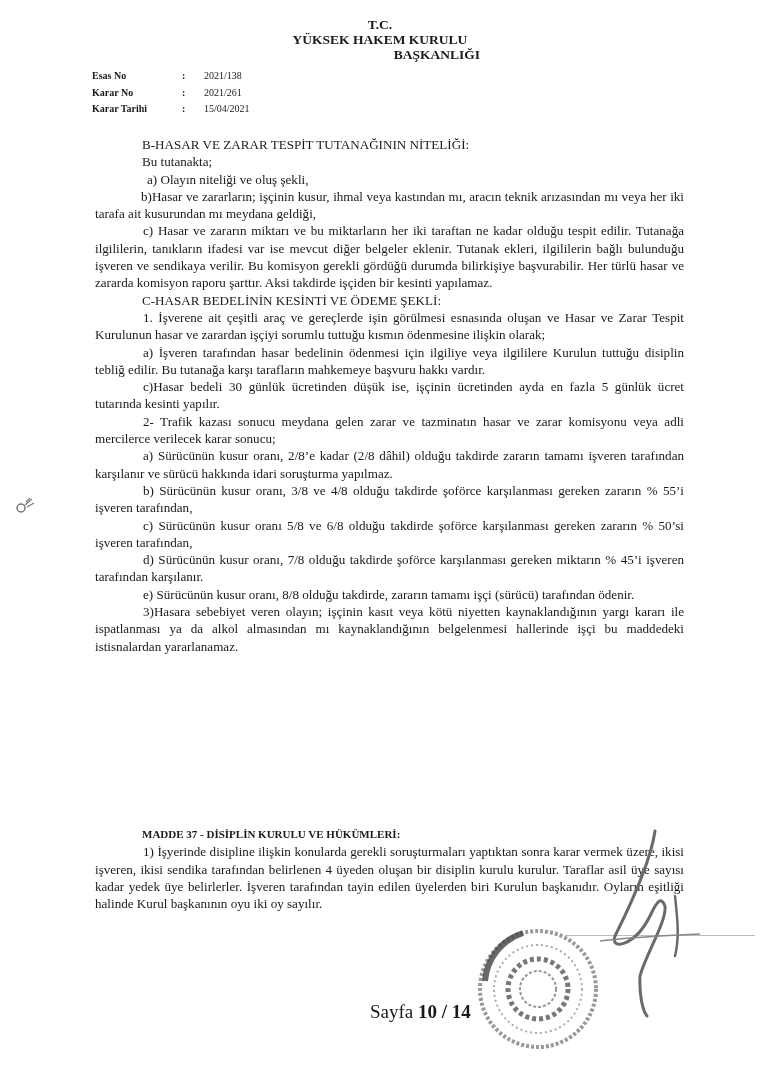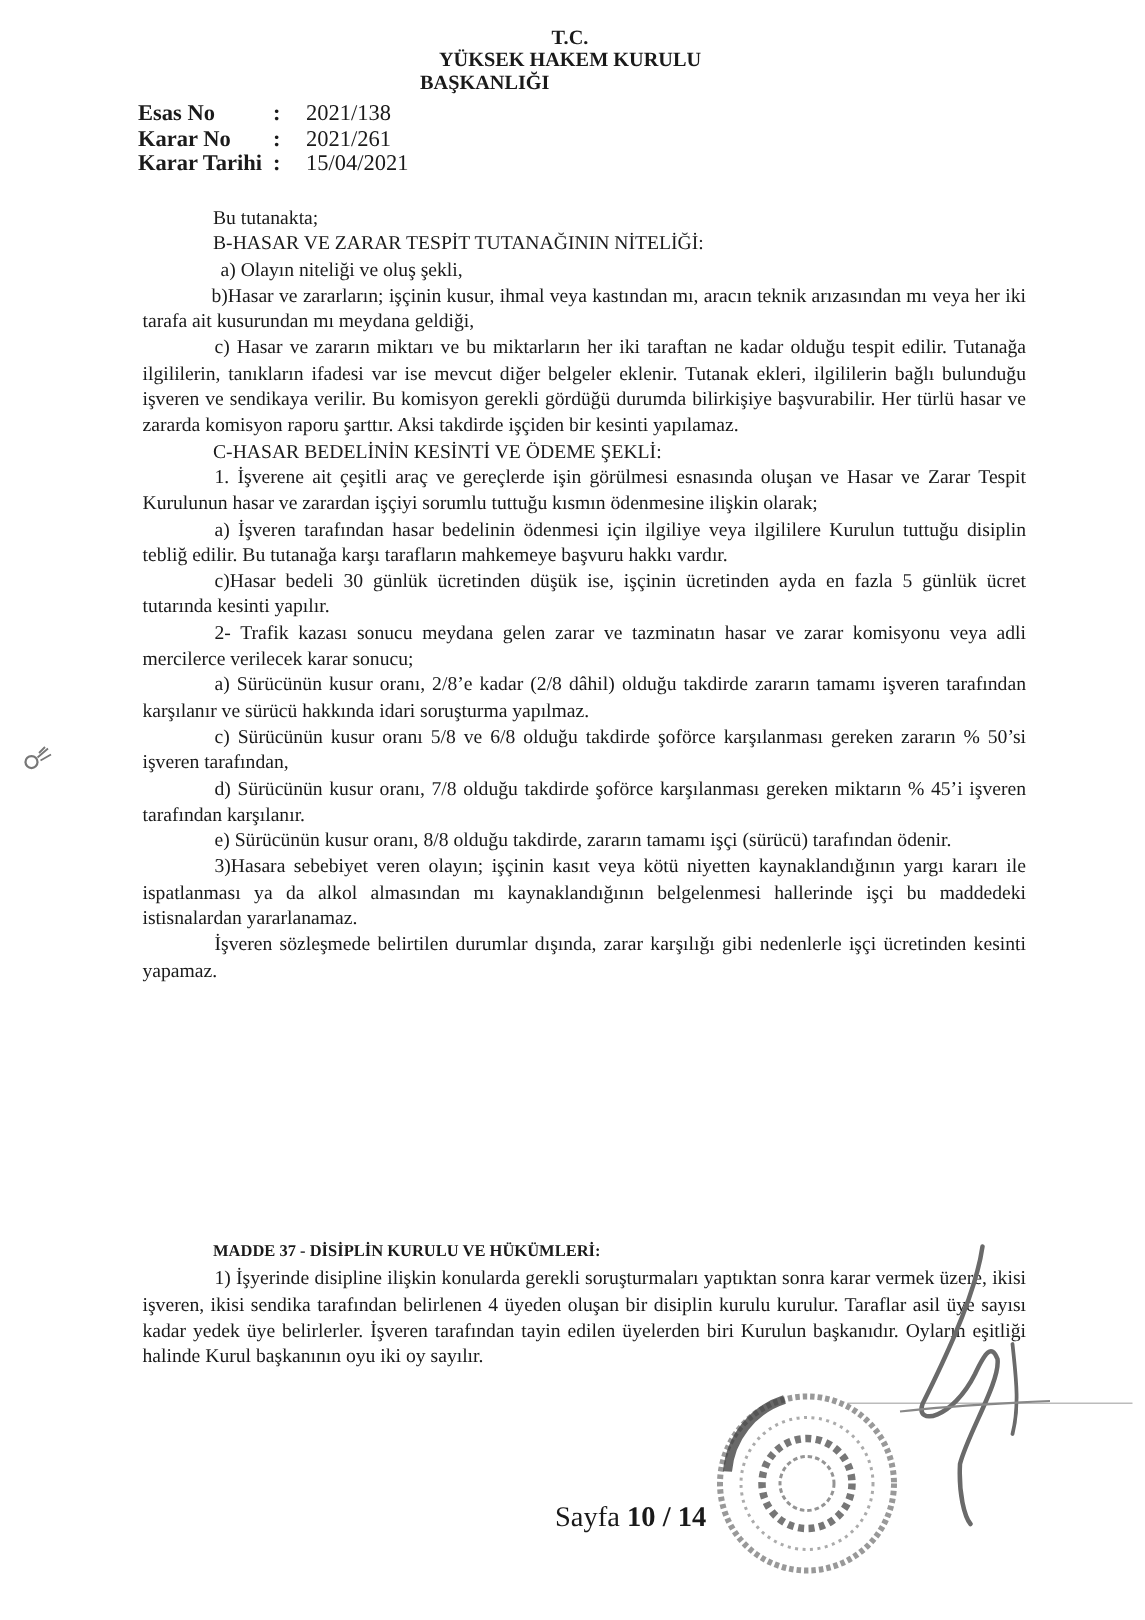--- a/index.html
+++ b/index.html
@@ -3,23 +3,23 @@
 <meta charset="utf-8">
 <style>
   html, body { margin: 0; padding: 0; background: #ffffff; }
   body { width: 763px; height: 1080px; position: relative; overflow: hidden;
          font-family: "Liberation Serif", "DejaVu Serif", serif; color: #1a1a1a; }
   .page { position: absolute; left: 0; top: 11px; width: 763px; height: 1080px; }
 
   .header { position: absolute; left: 0; width: 763px; text-align: center; font-weight: bold; font-size: 13.5px; line-height: 15px; }
   .header .l1 { position: absolute; top: 6px; left: 330px; width: 100px; text-align:center; }
   .header .l2 { position: absolute; top: 21px; left: 200px; width: 360px; text-align:center; }
-  .header .l3 { position: absolute; top: 36px; left: 280px; width: 200px; text-align:left; }
+  .header .l3 { position: absolute; top: 36px; left: 280px; width: 200px; text-align:right; }
 
-  .meta { position: absolute; left: 92px; top: 57px; font-size: 15px; line-height: 16.5px; font-family: Liberation Serif, serif; }
+  .meta { position: absolute; left: 92px; top: 57px; font-size: 10px; line-height: 16.5px; font-family: Liberation Serif, serif; }
   .meta .row { display: flex; }
   .meta .k { width: 90px; font-weight: bold; }
   .meta .c { width: 22px; font-weight: bold; }
   .meta .v { }
 
   .body { position: absolute; left: 95px; top: 125px; width: 589px; font-size: 13.1px; line-height: 17.3px; }
   .body p { margin: 0; text-align: justify; }
   .body .ind1 { text-indent: 46px; }
   .body .ind3 { text-indent: 48px; }
   .body .ind4 { padding-left: 52px; }
@@ -61,36 +61,36 @@
       <span class="v">2021/261</span>
     </div>
     <div class="row">
       <span class="k">Karar Tarihi</span>
       <span class="c">:</span>
       <span class="v">15/04/2021</span>
     </div>
   </div>
 
   <div class="body">
+    <p class="head">B-HASAR VE ZARAR TESPİT TUTANAĞININ NİTELİĞİ:</p>
     <p class="head">Bu tutanakta;</p>
-    <p class="head">B-HASAR VE ZARAR TESPİT TUTANAĞININ NİTELİĞİ:</p>
     <p class="ind4">a) Olayın niteliği ve oluş şekli,</p>
     <p class="ind1">b)Hasar ve zararların; işçinin kusur, ihmal veya kastından mı, aracın teknik arızasından mı veya her iki tarafa ait kusurundan mı meydana geldiği,</p>
     <p class="ind3">c) Hasar ve zararın miktarı ve bu miktarların her iki taraftan ne kadar olduğu tespit edilir. Tutanağa ilgililerin, tanıkların ifadesi var ise mevcut diğer belgeler eklenir. Tutanak ekleri, ilgililerin bağlı bulunduğu işveren ve sendikaya verilir. Bu komisyon gerekli gördüğü durumda bilirkişiye başvurabilir. Her türlü hasar ve zararda komisyon raporu şarttır. Aksi takdirde işçiden bir kesinti yapılamaz.</p>
     <p class="head">C-HASAR BEDELİNİN KESİNTİ VE ÖDEME ŞEKLİ:</p>
     <p class="ind3">1. İşverene ait çeşitli araç ve gereçlerde işin görülmesi esnasında oluşan ve Hasar ve Zarar Tespit Kurulunun hasar ve zarardan işçiyi sorumlu tuttuğu kısmın ödenmesine ilişkin olarak;</p>
     <p class="ind3">a) İşveren tarafından hasar bedelinin ödenmesi için ilgiliye veya ilgililere Kurulun tuttuğu disiplin tebliğ edilir. Bu tutanağa karşı tarafların mahkemeye başvuru hakkı vardır.</p>
     <p class="ind3">c)Hasar bedeli 30 günlük ücretinden düşük ise, işçinin ücretinden ayda en fazla 5 günlük ücret tutarında kesinti yapılır.</p>
     <p class="ind3">2- Trafik kazası sonucu meydana gelen zarar ve tazminatın hasar ve zarar komisyonu veya adli mercilerce verilecek karar sonucu;</p>
     <p class="ind3">a) Sürücünün kusur oranı, 2/8’e kadar (2/8 dâhil) olduğu takdirde zararın tamamı işveren tarafından karşılanır ve sürücü hakkında idari soruşturma yapılmaz.</p>
+    <p class="ind3">b) Sürücünün kusur oranı, 3/8 ve 4/8 olduğu takdirde şoförce karşılanması gereken zararın % 55’i işveren tarafından,</p>
     <p class="ind3">c) Sürücünün kusur oranı 5/8 ve 6/8 olduğu takdirde şoförce karşılanması gereken zararın % 50’si işveren tarafından,</p>
     <p class="ind3">d) Sürücünün kusur oranı, 7/8 olduğu takdirde şoförce karşılanması gereken miktarın % 45’i işveren tarafından karşılanır.</p>
     <p class="ind3">e) Sürücünün kusur oranı, 8/8 olduğu takdirde, zararın tamamı işçi (sürücü) tarafından ödenir.</p>
     <p class="ind3">3)Hasara sebebiyet veren olayın; işçinin kasıt veya kötü niyetten kaynaklandığının yargı kararı ile ispatlanması ya da alkol almasından mı kaynaklandığının belgelenmesi hallerinde işçi bu maddedeki istisnalardan yararlanamaz.</p>
-    <p class="ind3">İşveren sözleşmede belirtilen durumlar dışında, zarar karşılığı gibi nedenlerle işçi ücretinden kesinti yapamaz.</p>
   </div>
 
   <div class="madde">
     <p class="title">MADDE 37 - DİSİPLİN KURULU VE HÜKÜMLERİ:</p>
     <p class="ind3">1) İşyerinde disipline ilişkin konularda gerekli soruşturmaları yaptıktan sonra karar vermek üzere, ikisi işveren, ikisi sendika tarafından belirlenen 4 üyeden oluşan bir disiplin kurulu kurulur. Taraflar asil üye sayısı kadar yedek üye belirlerler. İşveren tarafından tayin edilen üyelerden biri Kurulun başkanıdır. Oyların eşitliği halinde Kurul başkanının oyu iki oy sayılır.</p>
   </div>
 
   <div class="sig-line"></div>
 
   <svg class="stamp" viewBox="0 0 130 135">

